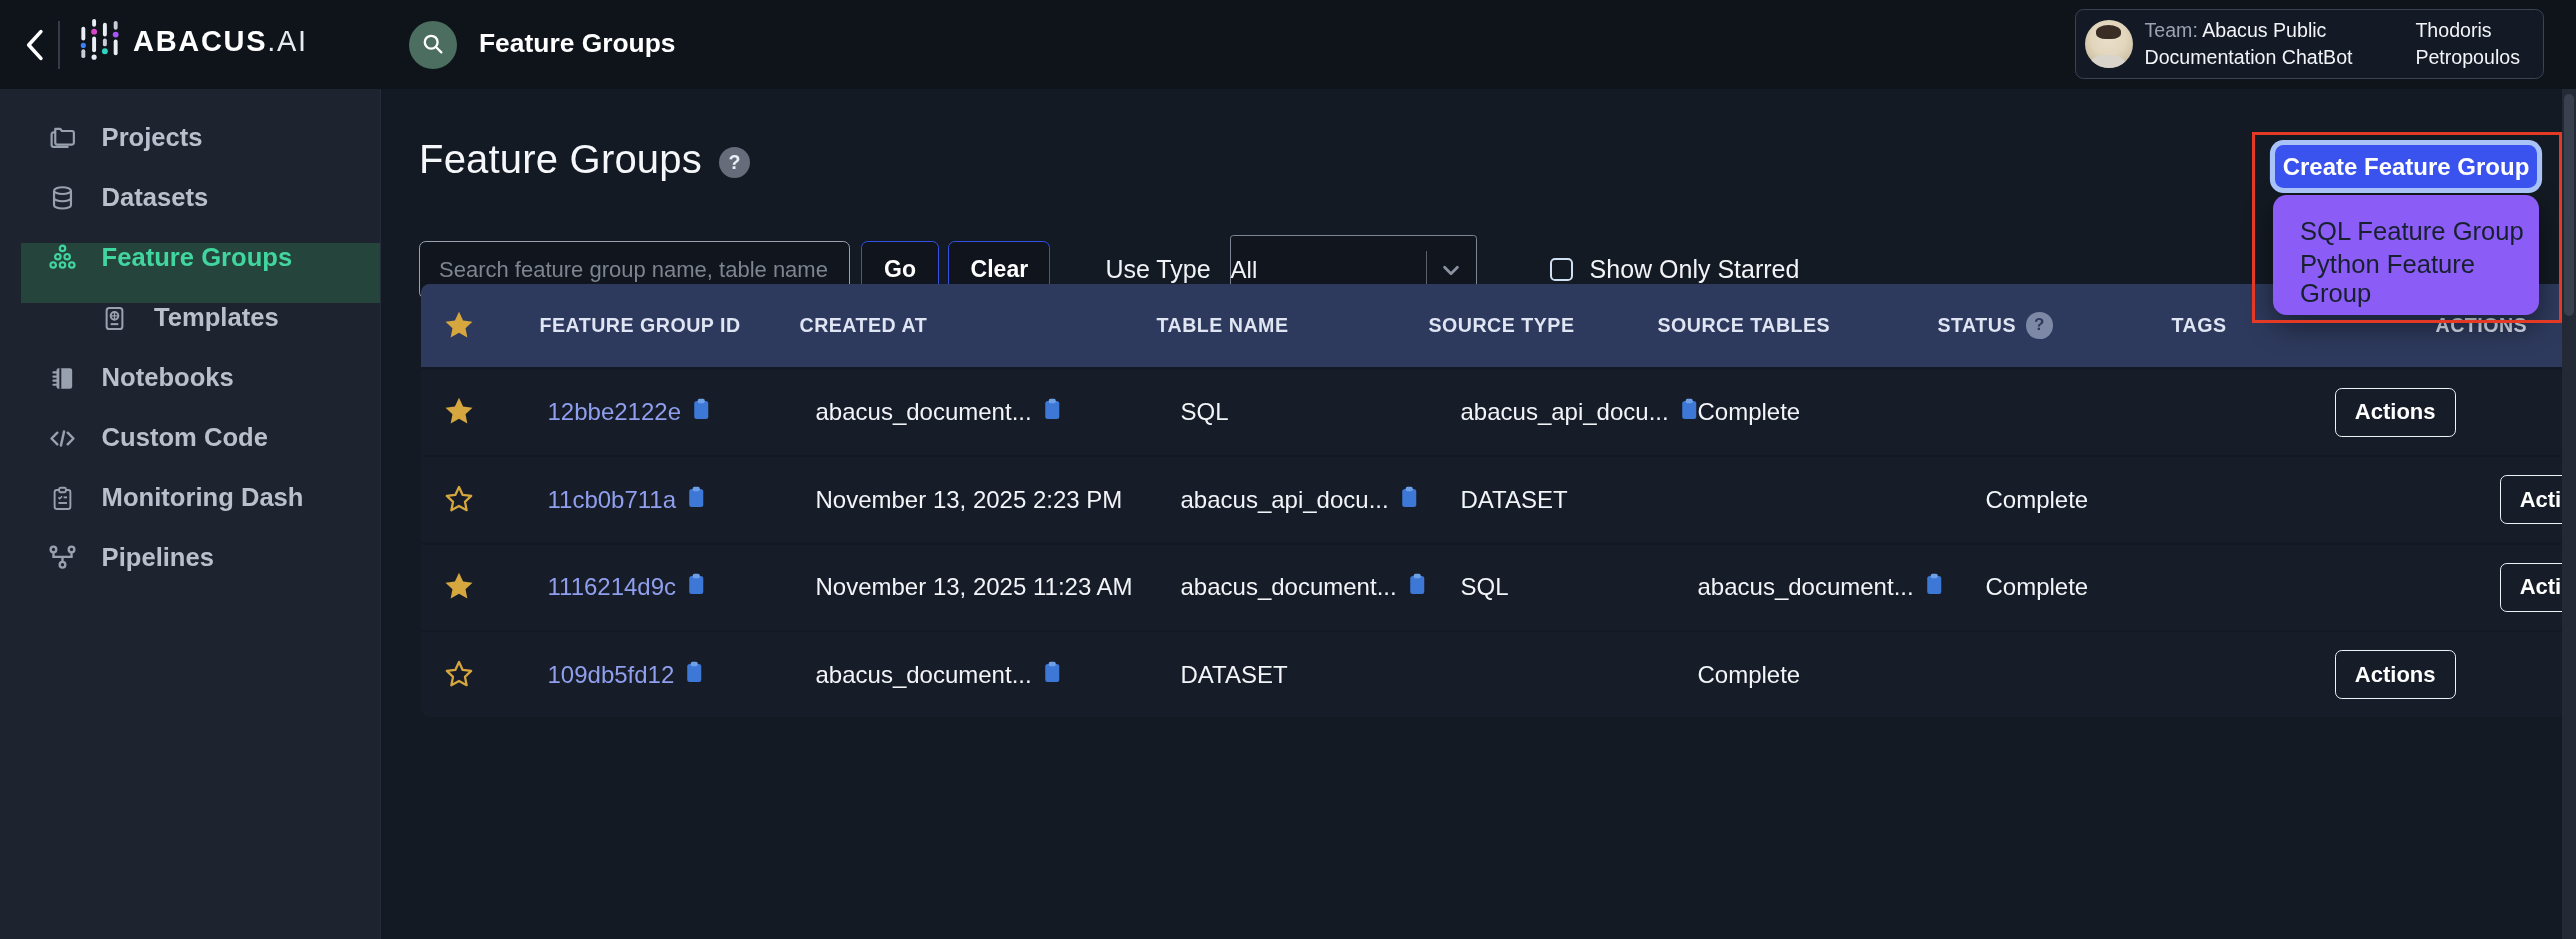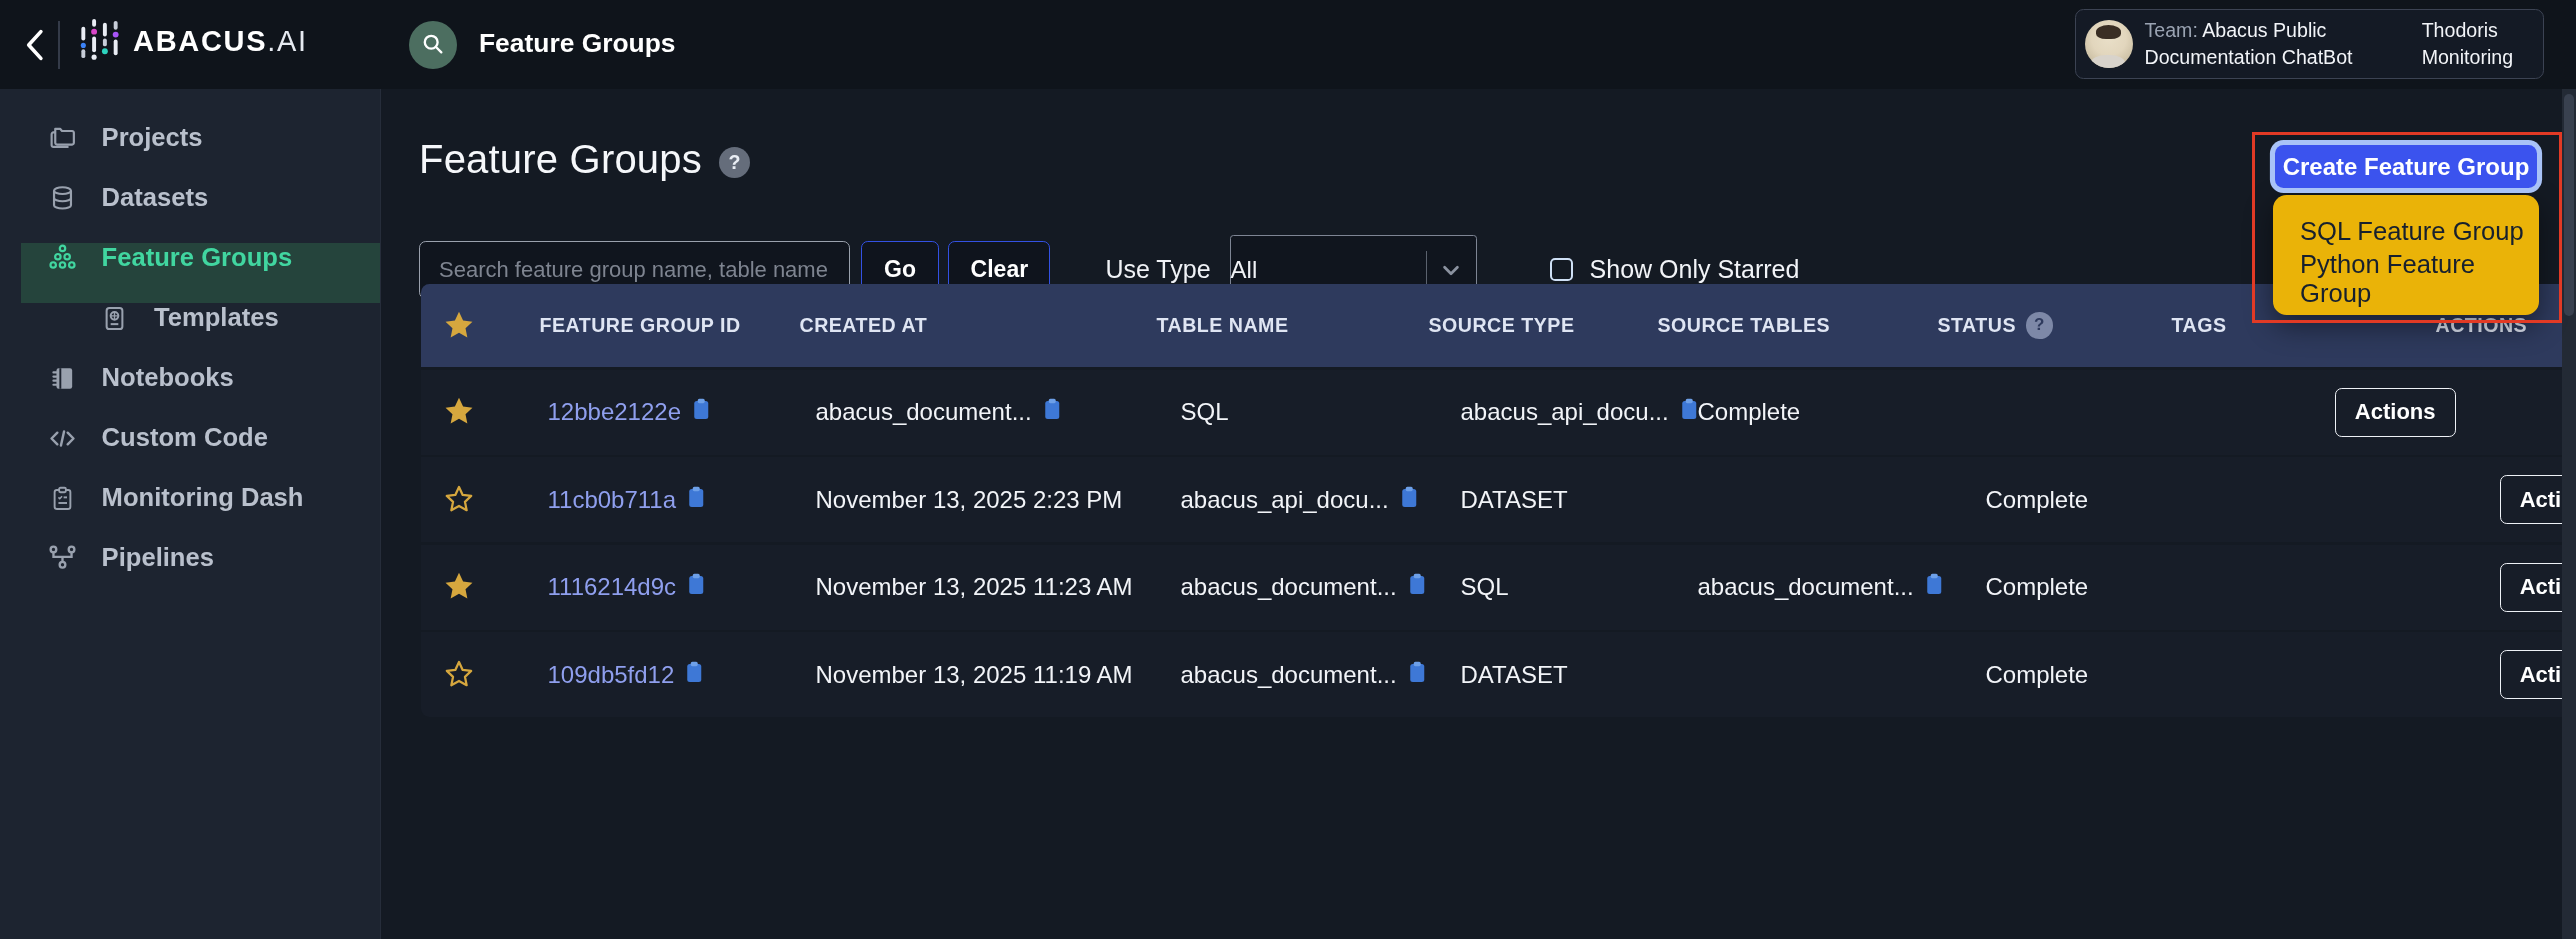--- a/index.html
+++ b/index.html
@@ -52,21 +52,21 @@
   .use-type-select { margin-left:19px; width:247px; height:70px; border:0.9px solid #7e8594; border-radius:3.4px; background:#10151e; display:flex; align-items:center; cursor:pointer; }
   .use-type-value { flex:1; font-size:24px; color:#f0f2f6; }
   .select-divider { width:0.9px; height:38px; background:#5b626e; }
   .select-caret { width:49px; display:flex; align-items:center; justify-content:center; }
   .starred-wrap { margin-left:73px; display:flex; align-items:center; gap:17px; cursor:pointer; }
   .checkbox { width:23px; height:23px; border:2.1px solid #cfe0f5; border-radius:5.1px; background:transparent; }
   .starred-label { font-size:25px; color:#f2f4f8; }
 
   
   .create-btn { position:absolute; left:1893px; top:56px; width:262px; height:43px; background:#3b53ee; border:none; border-radius:8.5px; color:#ffffff; font-size:24px; font-weight:700; font-family:"Liberation Sans", sans-serif; box-shadow:0 0 0 5.1px #a9c3f7; cursor:pointer; z-index:56; }
-  .create-menu { position:absolute; left:1891px; top:106px; width:266px; background:#eab308; border-radius:13.6px; box-shadow:0 10.2px 29px rgba(0,0,0,0.45); z-index:55; padding:12px 0; }
+  .create-menu { position:absolute; left:1891px; top:106px; width:266px; background:#8b5cf6; border-radius:13.6px; box-shadow:0 10.2px 29px rgba(0,0,0,0.45); z-index:55; padding:12px 0; }
   .create-menu .mi { height:48px; display:flex; align-items:center; padding-left:27px; font-size:25.6px; color:#17202e; cursor:pointer; }
   .annotation-box { position:absolute; left:1870px; top:43px; width:310px; height:191px; border:3.4px solid #e23a25; z-index:60; pointer-events:none; }
 
   
   .table { position:absolute; left:39px; top:195px; width:2142px; z-index:1; }
   .tr { display:grid; grid-template-columns:98px 260px 357px 272px 229px 280px 234px 264px 1fr; align-items:center; }
   .thead { height:83px; background:#2e3a5d; border-radius:8.5px 0 0 0; }
   .th { font-size:19.6px; font-weight:700; color:#dfe5f3; letter-spacing:0.5px; padding-left:20.5px; display:flex; align-items:center; gap:10.2px; }
   .th.star-col { padding-left:20.5px; }
   .th.actions-col { justify-content:flex-end; padding-right:53px; }
@@ -120,21 +120,21 @@
             <circle cx="10.5" cy="10.5" r="6" fill="none" stroke="#ffffff" stroke-width="2.2"></circle>
             <line x1="15" y1="15" x2="20" y2="20" stroke="#ffffff" stroke-width="2.2" stroke-linecap="round"></line>
           </svg>
       </span>
     </div>
     <div class="tb-title">Feature Groups</div>
     <div class="team-chip">
       <div class="avatar"></div>
       <div class="team-lines">
         <div class="team-line1"><span class="muted">Team:</span> <span class="strong">Abacus Public Documentation ChatBot</span></div>
-        <div class="team-line2">Thodoris Monitoring</div>
+        <div class="team-line2">Thodoris Petropoulos</div>
       </div>
     </div>
   </div>
 
   <nav class="sidebar" id="sidebar">
     <div class="side-item">
       <span class="ic">
           <svg width="29" height="29" viewBox="0 0 24 24" fill="none" stroke="#99a1ae" stroke-width="1.8" stroke-linejoin="round">
             <path d="M6 4h4l1.6 1.8H20a1.4 1.4 0 011.4 1.4v8.4A1.4 1.4 0 0120 17H7.4A1.4 1.4 0 016 15.6V4z"></path>
             <path d="M6 7H4.4A1.4 1.4 0 003 8.4v9.2A1.4 1.4 0 004.4 19H17"></path>
@@ -420,23 +420,20 @@
               </svg>
             </div>
         <div class="td link">
               <span class="id-text">109db5fd12</span>
               <span class="copy"><svg width="20.5" height="24" viewBox="0 0 20 24">
                   <rect x="3" y="4" width="14" height="18" rx="2.5" fill="#3e78d6"></rect>
                   <rect x="6.5" y="1.8" width="7" height="4.4" rx="1.6" fill="#6ea0e8"></rect>
                 </svg></span>
             </div>
         <div class="td">
-              <span class="val">November 13, 2025 11:19 AM</span>
-            </div>
-        <div class="td">
               <span class="val">abacus_document...</span>
               <span class="copy"><svg width="20.5" height="24" viewBox="0 0 20 24">
                   <rect x="3" y="4" width="14" height="18" rx="2.5" fill="#3e78d6"></rect>
                   <rect x="6.5" y="1.8" width="7" height="4.4" rx="1.6" fill="#6ea0e8"></rect>
                 </svg></span>
             </div>
         <div class="td">
               <span class="val">DATASET</span>
             </div>
         <div class="td">

